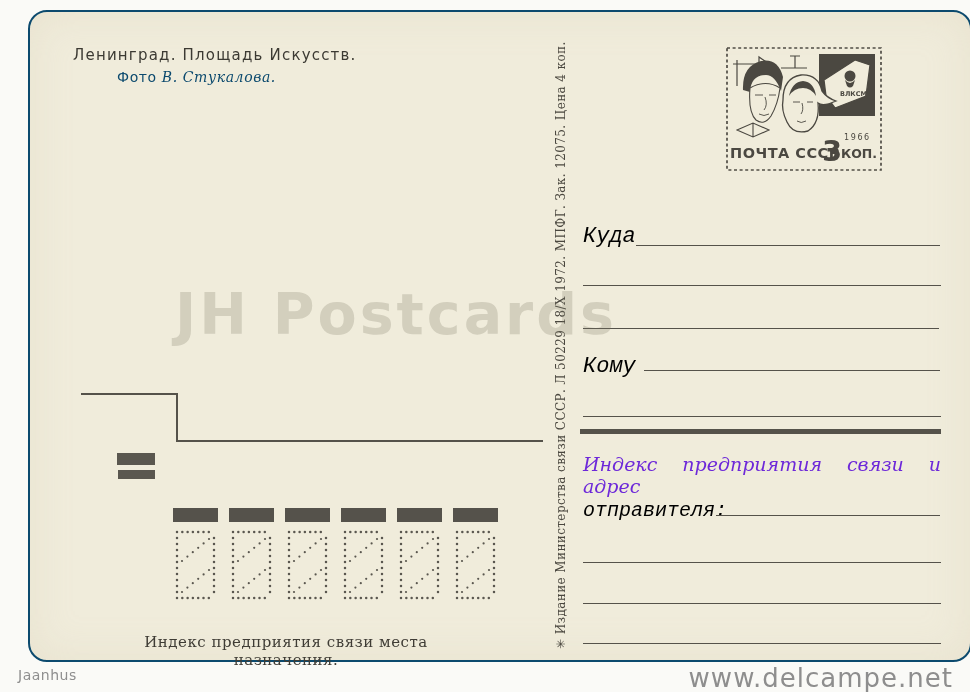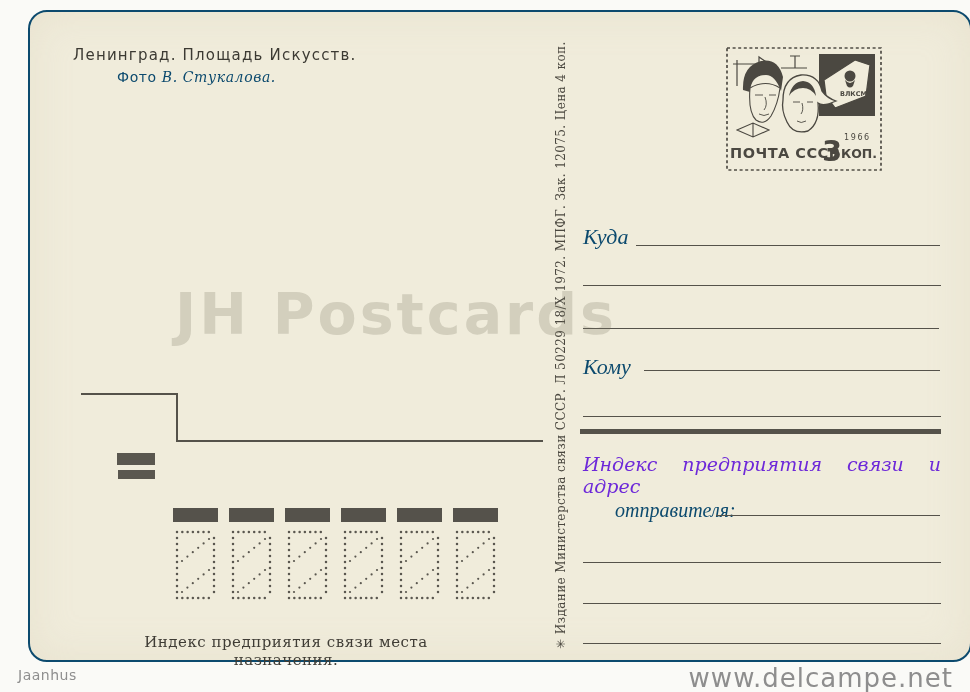--- a/index.html
+++ b/index.html
@@ -13,22 +13,22 @@
   .title2{position:absolute;left:43px;top:57px;font-size:14px;letter-spacing:.6px;color:#0c4a6e;margin-left:44px;}
   .title2 .auth{font-family:"DejaVu Serif","Liberation Serif",serif;font-style:italic;}
   
   .stamp{position:absolute;left:693px;top:32px;width:162px;height:130px;}
   
   .imprint{position:absolute;left:248px;top:343px;width:570px;height:18px;
            transform:rotate(-90deg);text-align:center;
            font-family:"DejaVu Serif","Liberation Serif",serif;font-size:12px;
            letter-spacing:.4px;color:#4a473f;white-space:nowrap;}
   
-  .alabel{position:absolute;font-family:Liberation Serif, serif;
-          font-style:italic;color:#0c4a6e;}
+  .alabel{position:absolute;font-family:Liberation Mono, monospace;
+          font-style:italic;color:#000000;}
   .hline{position:absolute;border-top:1px solid #55524a;height:0;}
   .thickbar{position:absolute;background:#55524a;}
   .sender1{position:absolute;left:553px;top:441px;width:358px;
            font-family:"DejaVu Serif","Liberation Serif",serif;font-style:italic;
            font-size:19px;color:#6d28d9;text-align:justify;text-align-last:justify;}
   
   .stepline{position:absolute;background:#55524a;}
   .eqbar{position:absolute;background:#5a574f;}
   .index-grid{position:absolute;left:143px;top:496px;width:340px;height:96px;}
   .icell{position:absolute;top:0;width:45px;height:96px;}
@@ -99,21 +99,21 @@
 
     <div class="alabel" style="left:553px;top:212px;font-size:22px;">Куда</div>
     <div class="hline" style="left:606px;top:233px;width:304px;"></div>
     <div class="hline" style="left:553px;top:273px;width:358px;"></div>
     <div class="hline" style="left:553px;top:316px;width:356px;"></div>
     <div class="alabel" style="left:553px;top:342px;font-size:22px;">Кому</div>
     <div class="hline" style="left:614px;top:358px;width:296px;"></div>
     <div class="hline" style="left:553px;top:404px;width:358px;"></div>
     <div class="thickbar" style="left:550px;top:417px;width:361px;height:5px;"></div>
     <div class="sender1">Индекс предприятия связи и адрес</div>
-    <div class="alabel" style="left:553px;top:487px;font-size:20px;margin-left:32px;">отправителя:</div>
+    <div class="alabel" style="left:553px;top:487px;font-size:20px;">отправителя:</div>
     <div class="hline" style="left:686px;top:503px;width:224px;"></div>
     <div class="hline" style="left:553px;top:550px;width:358px;"></div>
     <div class="hline" style="left:553px;top:591px;width:358px;"></div>
     <div class="hline" style="left:553px;top:631px;width:358px;"></div>
 
     <div class="stepline" style="left:51px;top:381px;width:97px;height:2px;"></div>
     <div class="stepline" style="left:146px;top:381px;width:2px;height:49px;"></div>
     <div class="stepline" style="left:146px;top:428px;width:367px;height:2px;"></div>
     <div class="eqbar" style="left:87px;top:441px;width:38px;height:12px;"></div>
     <div class="eqbar" style="left:88px;top:458px;width:37px;height:9px;"></div>

